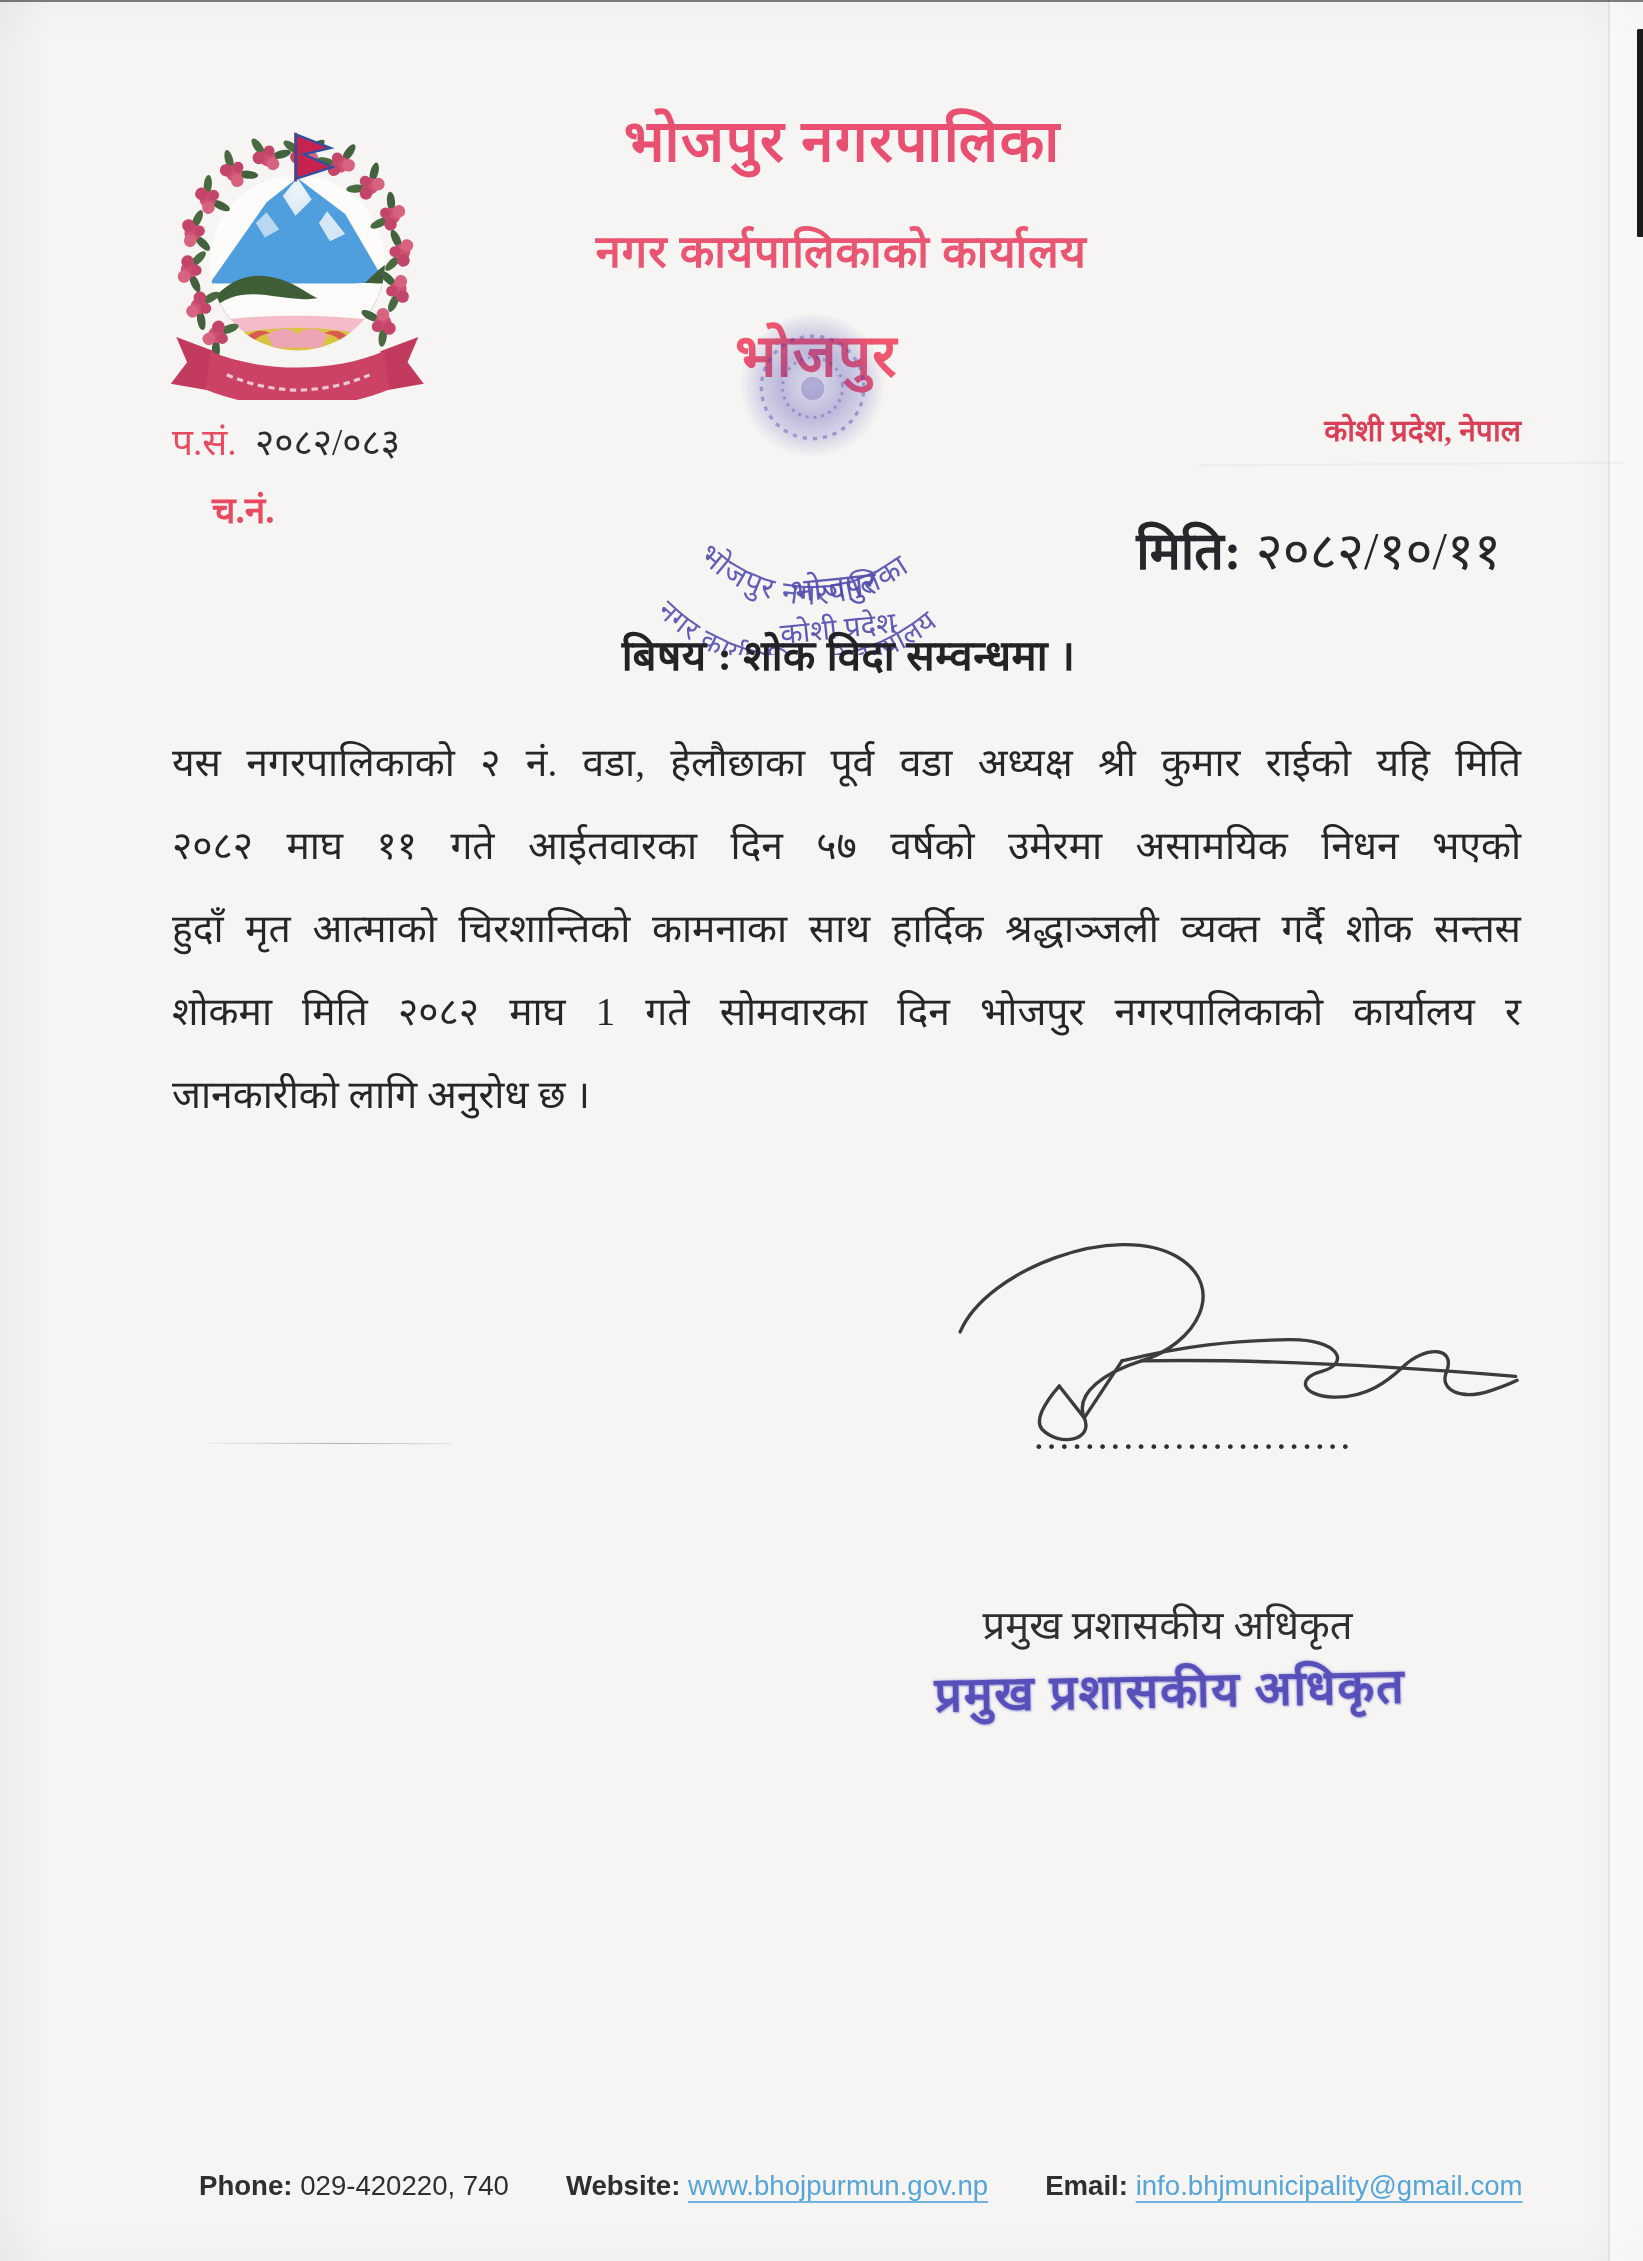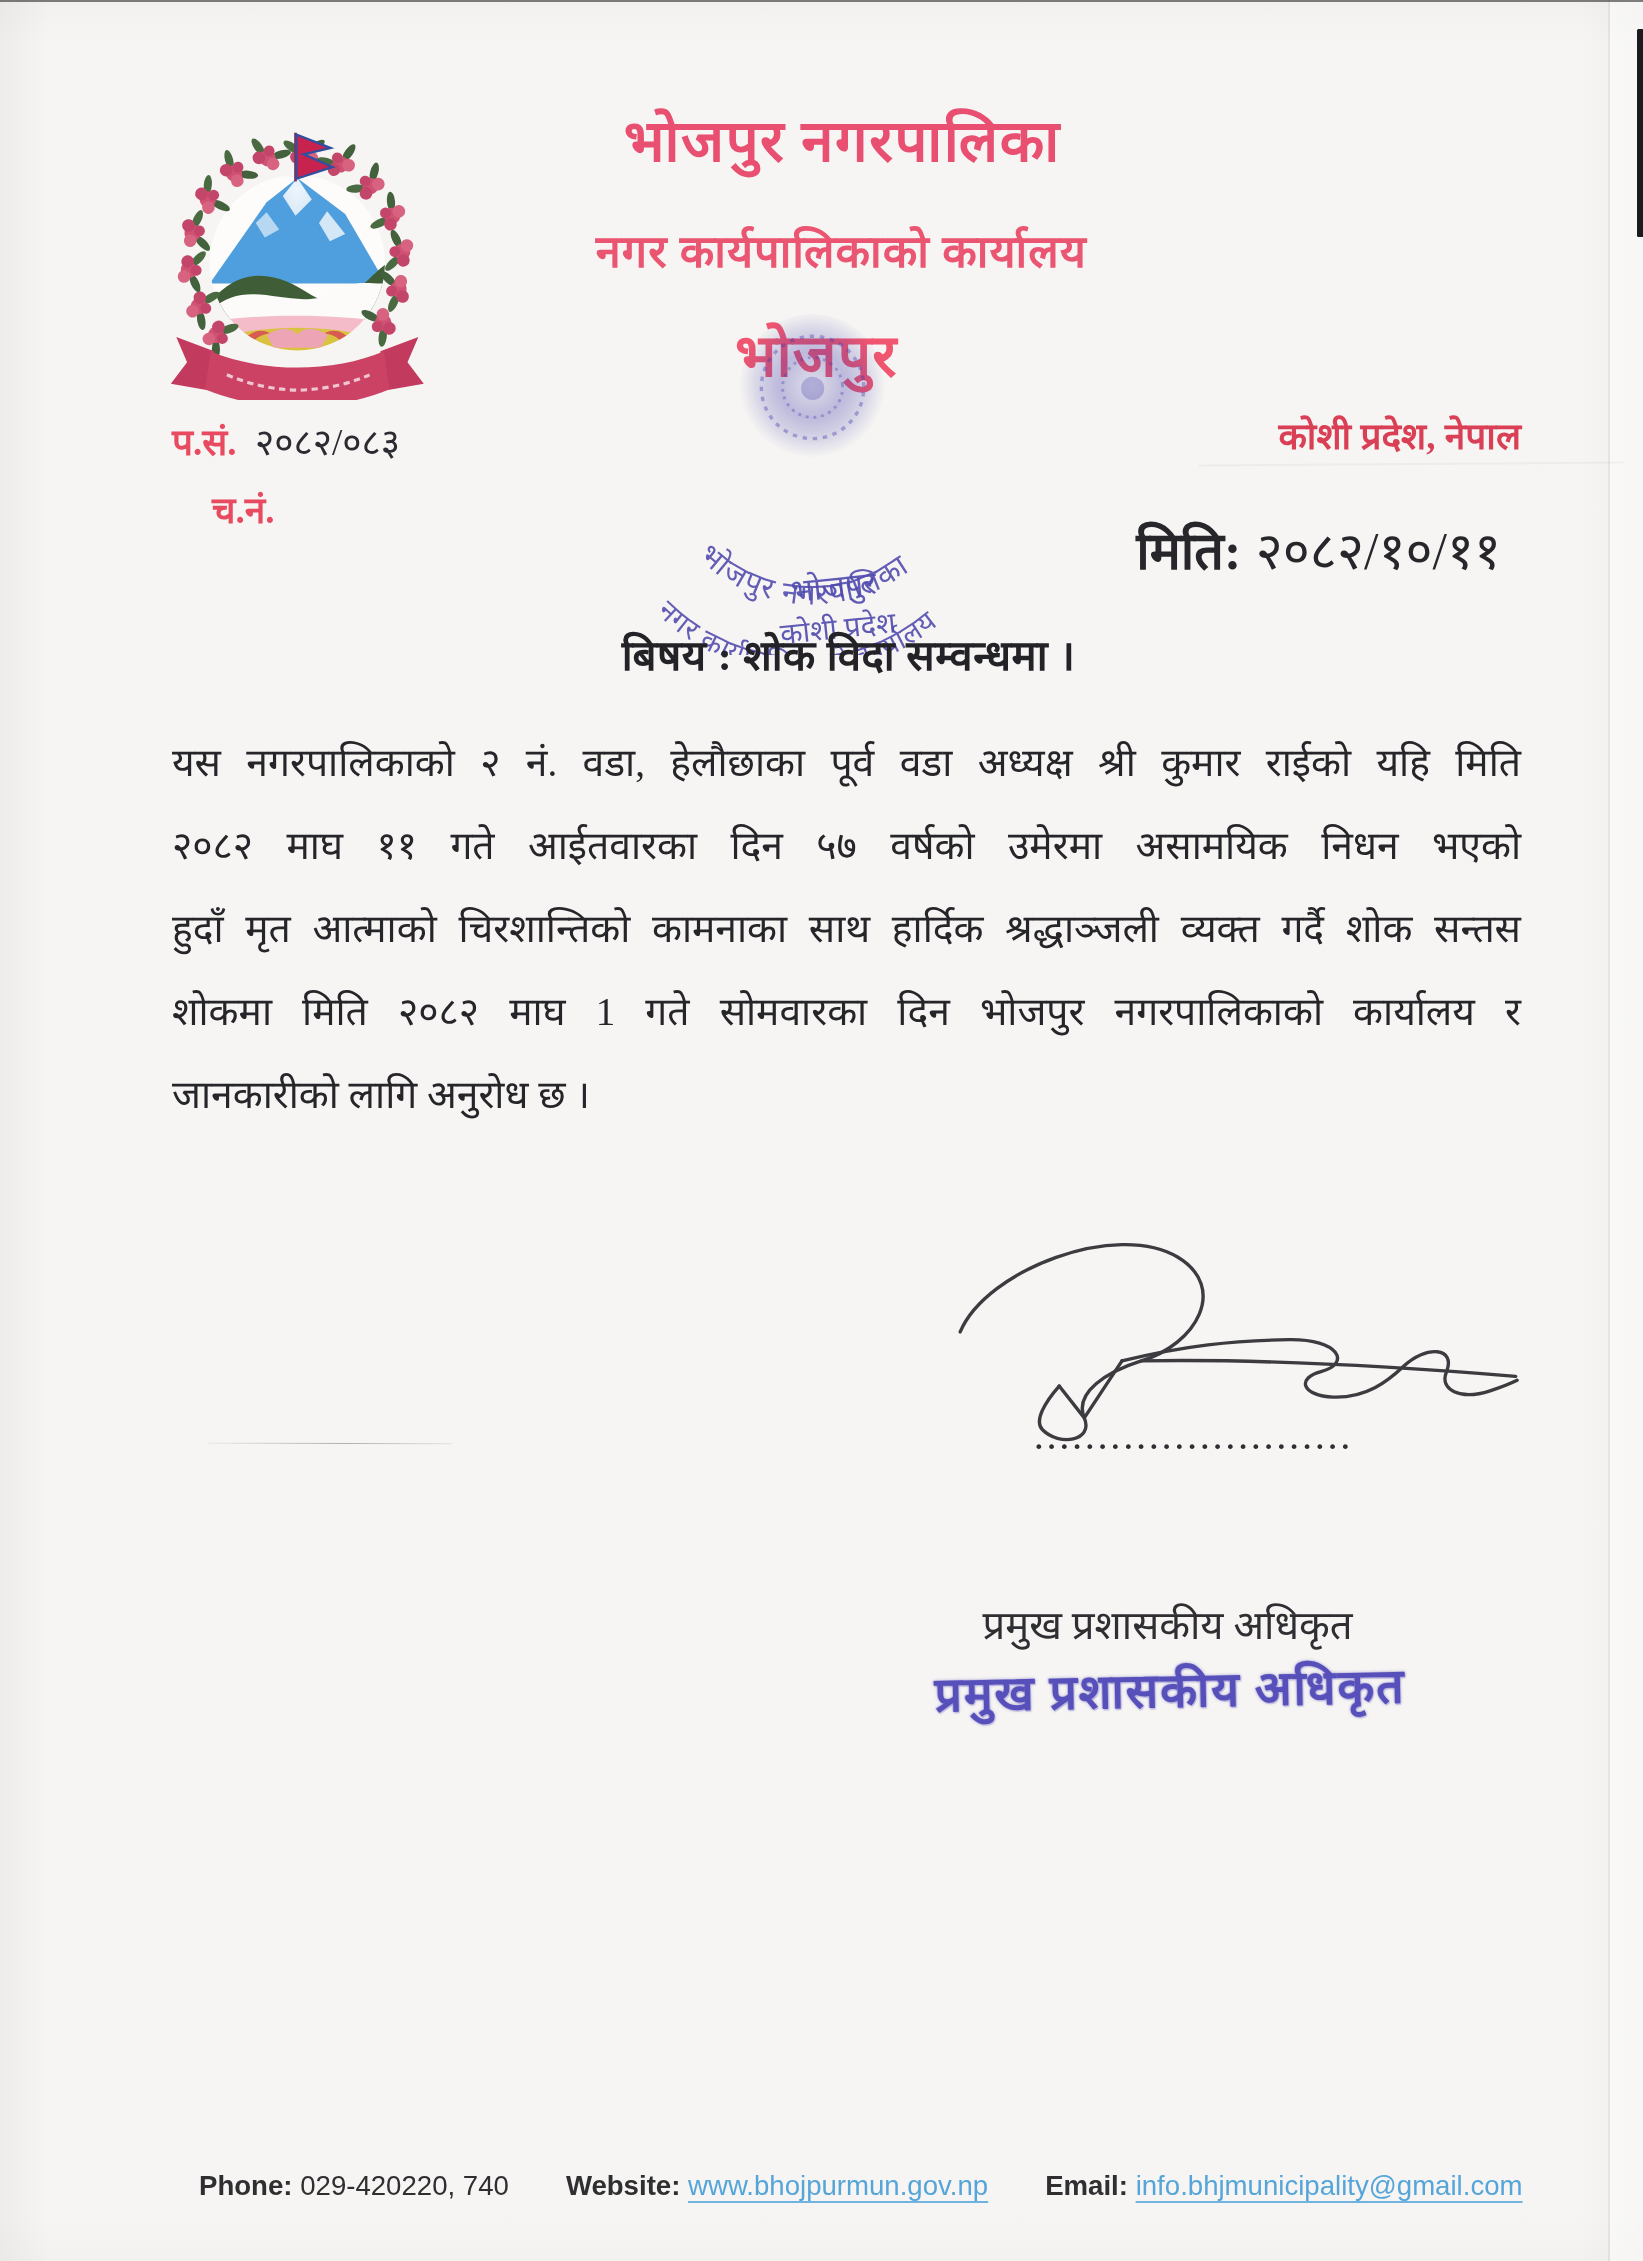--- a/index.html
+++ b/index.html
@@ -28,24 +28,24 @@
     font-size:58px;font-weight:bold;color:#e94f70;letter-spacing:1.5px;transform:translateX(20.3px);}
   .office-name{position:absolute;top:219px;left:0;width:100%;text-align:center;
     font-size:45px;font-weight:bold;color:#ea5572;letter-spacing:1px;transform:translateX(19.3px);}
   .place-name{position:absolute;top:313px;left:0;width:100%;text-align:center;
     font-size:59px;font-weight:bold;color:#f0566f;letter-spacing:1px;transform:translateX(-5.8px);}
 
   .logo{position:absolute;left:160px;top:122px;width:271px;height:278px;}
 
   
   .ref-line{position:absolute;left:172px;top:415px;font-size:37px;white-space:nowrap;}
-  .ref-label{color:#e84b60;font-weight:bold;}
+  .ref-label{color:#e84b60;font-weight:normal;}
   .ref-value{color:#2b2b31;padding-left:18.4px;}
   .serial-line{position:absolute;left:172px;top:483px;font-size:37px;color:#e84b60;font-weight:bold;margin-left:40px;}
-  .province-line{position:absolute;right:123px;top:409px;font-size:37px;color:#da4055;font-weight:bold;white-space:nowrap;}
+  .province-line{position:absolute;right:123px;top:409px;font-size:30px;color:#da4055;font-weight:bold;white-space:nowrap;}
   .date-line{position:absolute;right:143px;top:513px;font-size:52px;color:#26262b;white-space:nowrap;}
   .date-line .lbl{font-weight:bold;}
   .date-line .val{padding-left:14.5px;}
 
   
   .seal{position:absolute;left:556px;top:278px;width:488px;height:377px;opacity:.92;}
   .seal text{font-family:"Liberation Serif", serif;}
 
   .subject{position:absolute;top:625px;left:0;width:100%;text-align:center;
     font-size:42px;color:#222227;font-weight:600;letter-spacing:0.5px;transform:translateX(26.6px);}

